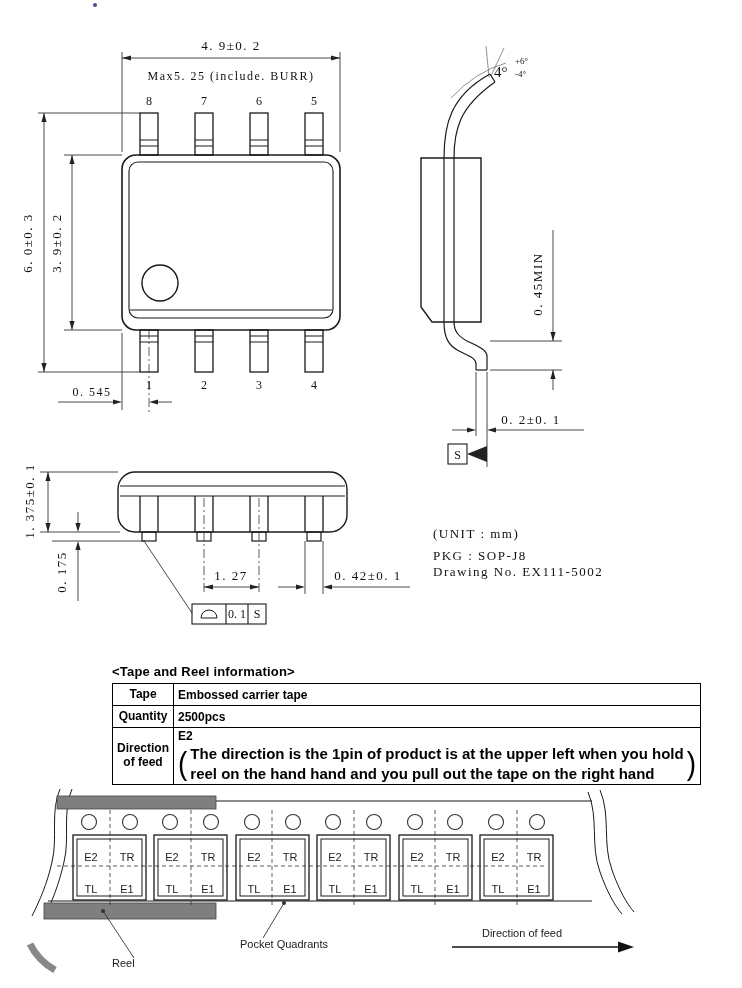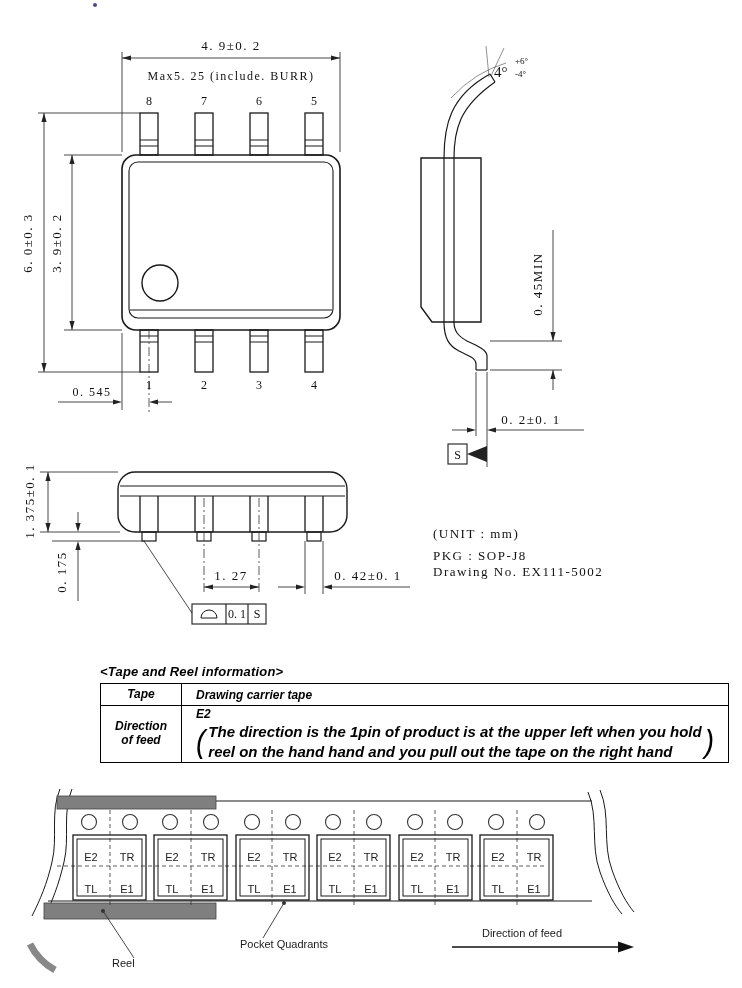--- a/index.html
+++ b/index.html
@@ -20,24 +20,24 @@
   .w16{stroke-width:1.6;} .w14{stroke-width:1.4;} .w13{stroke-width:1.3;}
   .w12{stroke-width:1.2;} .w11{stroke-width:1.1;} .w10{stroke-width:1;}
   .dim{stroke:#333;stroke-width:0.9;fill:none;}
   .thin{stroke:#444;stroke-width:0.6;fill:none;}
   .cl{stroke:#333;stroke-width:0.8;fill:none;stroke-dasharray:9 3 2 3;}
   .dash{stroke:#333;stroke-width:0.8;fill:none;stroke-dasharray:4 3;}
   .ah{fill:#222;stroke:none;}
   
   .stray{position:absolute;left:93px;top:3px;width:4px;height:4px;border-radius:50%;background:#4a4a8a;}
   
-  #trinfo{position:absolute;left:100px;top:664px;width:433px;color:#000;font-style:italic;}
+  #trinfo{position:absolute;left:112px;top:664px;width:433px;color:#000;}
   #trinfo .title{font-weight:bold;font-size:13px;margin-bottom:4px;letter-spacing:0.2px;}
   table.trt{border-collapse:collapse;width:433px;font-weight:bold;font-size:12px;color:#000;}
-  table.trt td{border:1.5px solid #000;padding:1px 14px;vertical-align:middle;}
+  table.trt td{border:1.5px solid #000;padding:1px 4px;vertical-align:middle;}
   table.trt td.c1{width:68px;text-align:center;line-height:1.15;}
   table.trt tr.r1 td,table.trt tr.r2 td{height:19px;}
   table.trt tr.r3 td{height:52px;}
   .notewrap{display:flex;align-items:center;gap:3px;margin-top:1px;}
   .paren{font-size:28px;font-weight:400;line-height:0.9;transform:scaleY(1.15);}
   .noteln{font-size:15px;font-weight:bold;line-height:1.3;white-space:nowrap;}
   .e2line{font-size:12px;font-weight:bold;}
 </style>
 </head>
 <body>
@@ -192,21 +192,25 @@
       <text class="ser t13 ls" x="433" y="576">Drawing No. EX111-5002</text>
     </g>
   </svg>
 
   <div id="trinfo">
     <div class="title">&lt;Tape and Reel information&gt;</div>
     <table class="trt">
       <tbody>
           <tr class="r1">
         <td class="c1">Tape</td>
-        <td>Drawing carrier tape</td>
+        <td>Embossed carrier tape</td>
+      </tr>
+      <tr class="r2">
+        <td class="c1">Quantity</td>
+        <td>2500pcs</td>
       </tr>
       <tr class="r3">
         <td class="c1">Direction of feed</td>
         <td>
           <div class="e2line">E2</div>
           <div class="notewrap">
             <span class="paren">(</span>
             <div>
               <div class="noteln">The direction is the 1pin of product is at the upper left when you hold</div>
               <div class="noteln">reel on the hand hand and you pull out the tape on the right hand</div>

